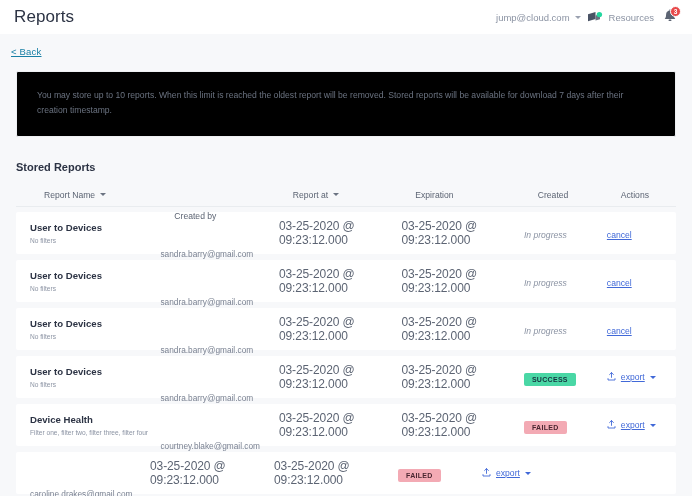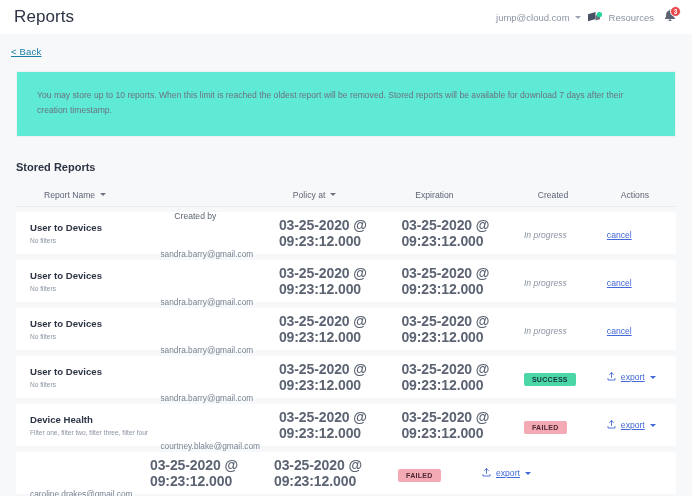--- a/index.html
+++ b/index.html
@@ -41,21 +41,21 @@
   }
 
   
   .back-link {
     display: inline-block; margin: 12px 0 0 11px;
     font-size: 9.5px; color: #177fa5; letter-spacing: .2px;
   }
 
   
   .notice {
-    margin: 12px 16px 0 16px; background: #5eead4;
+    margin: 12px 16px 0 16px; background: #000000;
     border: 1px solid #eef0f3; border-radius: 2px;
     padding: 16px 20px 18px 20px;
   }
   .notice p {
     font-size: 8.6px; line-height: 1.75; color: #6b7381; max-width: 610px;
   }
 
   
   .section-title {
     margin: 24px 0 4px 16px; font-size: 11px; font-weight: 700; color: #2c3344;
@@ -82,21 +82,21 @@
 
   .row {
     display: flex; align-items: center; height: 42px;
     background: #fff; border-radius: 2px; margin-top: 6px;
     padding: 0 0 0 14px;
   }
   .row:first-of-type { margin-top: 5px; }
   .rname { font-size: 9.6px; font-weight: 700; color: #2c3344; line-height: 1.25; }
   .rsub  { font-size: 6.6px; color: #8b93a3; margin-top: 3px; line-height: 1.2; }
   .email { font-size: 8.3px; color: #7a8292; }
-  .date  { font-size: 14px; color: #5c6473; letter-spacing: -.1px; font-weight: bold; }
+  .date  { font-size: 12px; color: #5c6473; letter-spacing: -.1px; }
   .inprog { font-size: 8.6px; color: #8b93a3; font-style: italic; }
 
   .badge {
     display: inline-block; padding: 3px 8px 3px 8px; border-radius: 2px;
     font-size: 7px; font-weight: 700; letter-spacing: .3px;
   }
   .badge-success { background: #4ad7a5; color: #17313f; }
   .badge-failed  { background: #f3aab4; color: #4a2630; }
 
   .act-cancel { font-size: 8.6px; color: #4169d8; }
@@ -161,21 +161,21 @@
   <div class="table">
     <div class="thead">
       <div class="th c-name">
         <span>Report Name</span>
         <span class="caret-th"></span>
       </div>
       <div class="th c-by">
         <span>Created by</span>
       </div>
       <div class="th c-cat">
-        <span>Policy at</span>
+        <span>Report at</span>
         <span class="caret-th"></span>
       </div>
       <div class="th c-exp">
         <span>Expiration</span>
       </div>
       <div class="th c-prog">
         <span>Created</span>
       </div>
       <div class="th c-act">
         <span>Actions</span>

